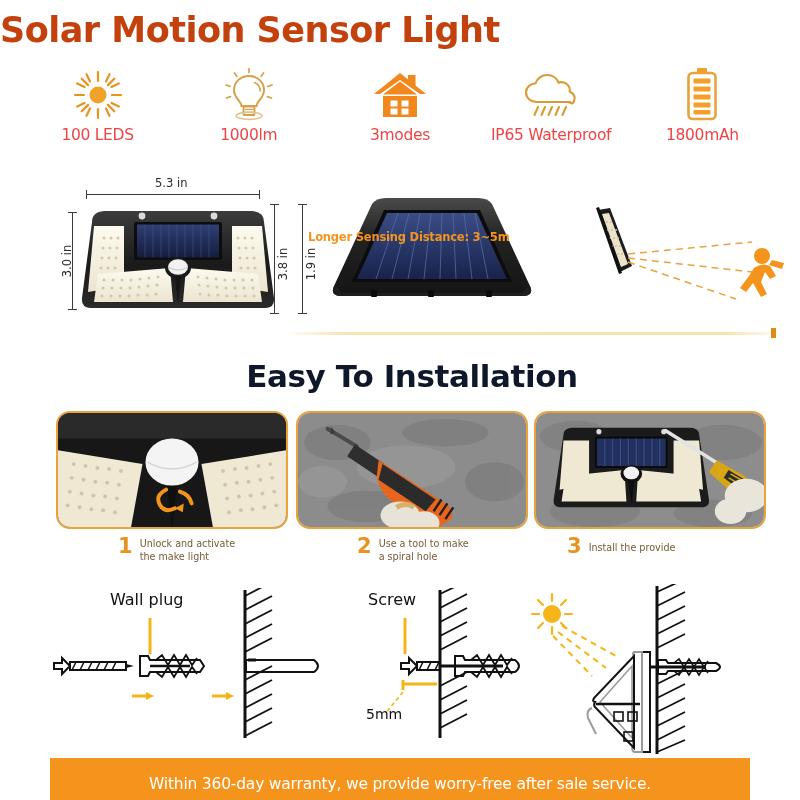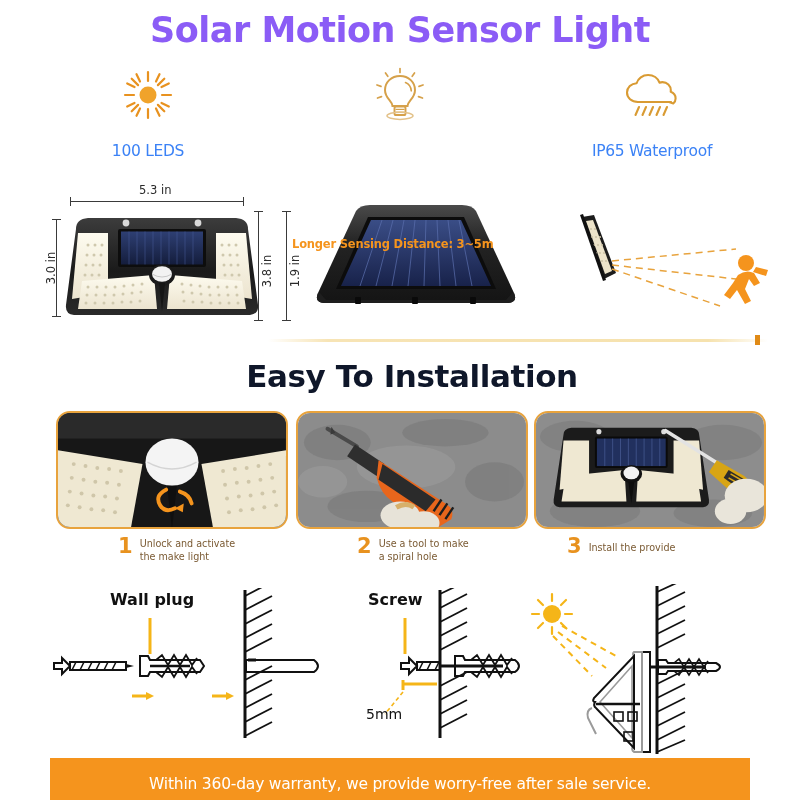--- a/index.html
+++ b/index.html
@@ -8,41 +8,40 @@
     background:#ffffff;
     font-family:"Liberation Sans",sans-serif;
     color:#222;
     position:relative;
   }
   .page{position:relative;width:800px;height:800px;}
 
   
   .hero-title{
     position:absolute;left:0;top:10px;width:800px;
-    text-align:center;
     font-size:35px;font-weight:bold;letter-spacing:-0.5px;
-    color:#8b5cf6;
+    color:#c2410c;
     font-family:"DejaVu Sans",sans-serif;
   }
 
   
   .feature-row{
     position:absolute;left:0;top:64px;width:800px;height:100px;
     display:flex;align-items:flex-start;justify-content:space-around;
     padding:0 22px;box-sizing:border-box;
   }
   .feature{width:150px;text-align:center;}
   .feature .ico{height:62px;display:flex;align-items:center;justify-content:center;}
   .feature .cap{
-    margin-top:16px;font-size:15.5px;color:#3b82f6;letter-spacing:-0.3px;
+    margin-top:0;font-size:15.5px;color:#ef4444;letter-spacing:-0.3px;
     font-family:"DejaVu Sans",sans-serif;
   }
 
   
-  .band{position:absolute;left:0;top:172px;width:740px;height:155px;margin-top:7px;}
+  .band{position:absolute;left:16px;top:172px;width:740px;height:155px;}
   .dimgroup{position:absolute;}
   .dimline{position:absolute;background:#3a3a3a;}
   .dimlabel{
     position:absolute;font-size:11.5px;color:#2a2a2a;
     font-family:"DejaVu Sans",sans-serif;white-space:nowrap;
   }
   .vert{transform-origin:center;transform:rotate(-90deg);}
 
   .sep{
     position:absolute;left:268px;top:332px;width:500px;height:3px;
@@ -86,21 +85,21 @@
     font-size:9.6px;color:#7a5a33;line-height:1.32;white-space:pre-line;
     font-family:"DejaVu Sans",sans-serif;padding-top:2px;
   }
   .step.s1{left:118px;}
   .step.s2{left:357px;}
   .step.s3{left:567px;}
 
   
   .diagrams{position:absolute;left:0;top:580px;width:800px;height:170px;}
   .dlabel{
-    position:absolute;font-size:16px;font-weight:bold;color:#111;
+    position:absolute;font-size:16px;font-weight:normal;color:#111;
     font-family:"DejaVu Sans",sans-serif;white-space:nowrap;
   }
   .dsmall{
     position:absolute;font-size:14px;color:#111;
     font-family:"DejaVu Sans",sans-serif;white-space:nowrap;
   }
 
   
   .footer{
     position:absolute;left:50px;top:758px;width:700px;height:51px;
@@ -160,40 +159,70 @@
             <line x1="27" y1="1.5" x2="27" y2="5.5"></line>
             <line x1="12.5" y1="6" x2="14.8" y2="9.3"></line>
             <line x1="41.5" y1="6" x2="39.2" y2="9.3"></line>
             <line x1="4" y1="18" x2="8" y2="19.4"></line>
             <line x1="50" y1="18" x2="46" y2="19.4"></line>
             <line x1="4.5" y1="31" x2="8.5" y2="29.6"></line>
             <line x1="49.5" y1="31" x2="45.5" y2="29.6"></line>
           </g>
         </svg>
       </div>
-    </div>
-
+      <div class="cap">1000lm</div>
+    </div>
+
+    <div class="feature">
+      <div class="ico">
+        <svg width="56" height="52" viewBox="0 0 56 52">
+          <rect x="36" y="6" width="7.5" height="11" fill="#F2871E"></rect>
+          <path d="M28 4 L54 25 L48 25 L28 11 L8 25 L2 25 Z" fill="#F2871E"></path>
+          <path d="M28 12.5 L45 25.5 L11 25.5 Z" fill="#F2871E"></path>
+          <rect x="11" y="27" width="34" height="21" fill="#F2871E"></rect>
+          <rect x="18.5" y="31.5" width="7" height="6" fill="#fff"></rect>
+          <rect x="29.5" y="31.5" width="7" height="6" fill="#fff"></rect>
+          <rect x="18.5" y="39.5" width="7" height="6" fill="#fff"></rect>
+          <rect x="29.5" y="39.5" width="7" height="6" fill="#fff"></rect>
+        </svg>
+      </div>
+      <div class="cap">3modes</div>
+    </div>
 
     <div class="feature">
       <div class="ico">
         <svg width="62" height="52" viewBox="0 0 62 52">
           <path d="M17 33 C10.5 33 6 28.8 6 23.6 6 18.6 10.2 14.4 15.6 14.2 17 9.4 21.6 6 27.1 6 c5.3 0 9.8 3.2 11.4 7.7 0.9-0.4 1.9-0.6 3-0.6 4.6 0 8.3 3.6 8.3 8.1 0 0.5 0 1-0.1 1.5 2.9 1 4.9 3.6 4.9 6.7 0 2-0.9 3.8-2.3 5 L 48 33 Z" fill="none" stroke="#D99B33" stroke-width="2.1" stroke-linejoin="round"></path>
           <path d="M17 33 H50" stroke="#D99B33" stroke-width="2.1" stroke-linecap="round"></path>
           <g stroke="#D99B33" stroke-width="2.1" stroke-linecap="round">
             <line x1="18" y1="38" x2="14.5" y2="46"></line>
             <line x1="25" y1="38" x2="21.5" y2="46"></line>
             <line x1="32" y1="38" x2="28.5" y2="46"></line>
             <line x1="39" y1="38" x2="35.5" y2="46"></line>
             <line x1="46" y1="38" x2="42.5" y2="46"></line>
           </g>
         </svg>
       </div>
       <div class="cap">IP65 Waterproof</div>
     </div>
 
+    <div class="feature">
+      <div class="ico">
+        <svg width="42" height="58" viewBox="0 0 42 58">
+          <rect x="16" y="2" width="10" height="5" rx="1.2" fill="#F2A02A"></rect>
+          <rect x="7.5" y="7" width="27" height="46" rx="4" fill="none" stroke="#E8A33D" stroke-width="2.6"></rect>
+          <rect x="12.5" y="12.5" width="17" height="5" rx="1" fill="#F2A02A"></rect>
+          <rect x="12.5" y="20.5" width="17" height="5" rx="1" fill="#F2A02A"></rect>
+          <rect x="12.5" y="28.5" width="17" height="5" rx="1" fill="#F2A02A"></rect>
+          <rect x="12.5" y="36.5" width="17" height="5" rx="1" fill="#F2A02A"></rect>
+          <rect x="12.5" y="44.0" width="17" height="4.5" rx="1" fill="#F2A02A"></rect>
+        </svg>
+      </div>
+      <div class="cap">1800mAh</div>
+    </div>
 
   </div>
 
   <div class="band">
 
     <svg width="200" height="140" viewBox="0 0 200 140" style="position:absolute;left:62px;top:20px;">
       <defs>
         <linearGradient id="bodyG" x1="0" y1="0" x2="0" y2="1">
           <stop offset="0%" stop-color="#3c3c3c"></stop>
             <stop offset="55%" stop-color="#1a1a1a"></stop>

